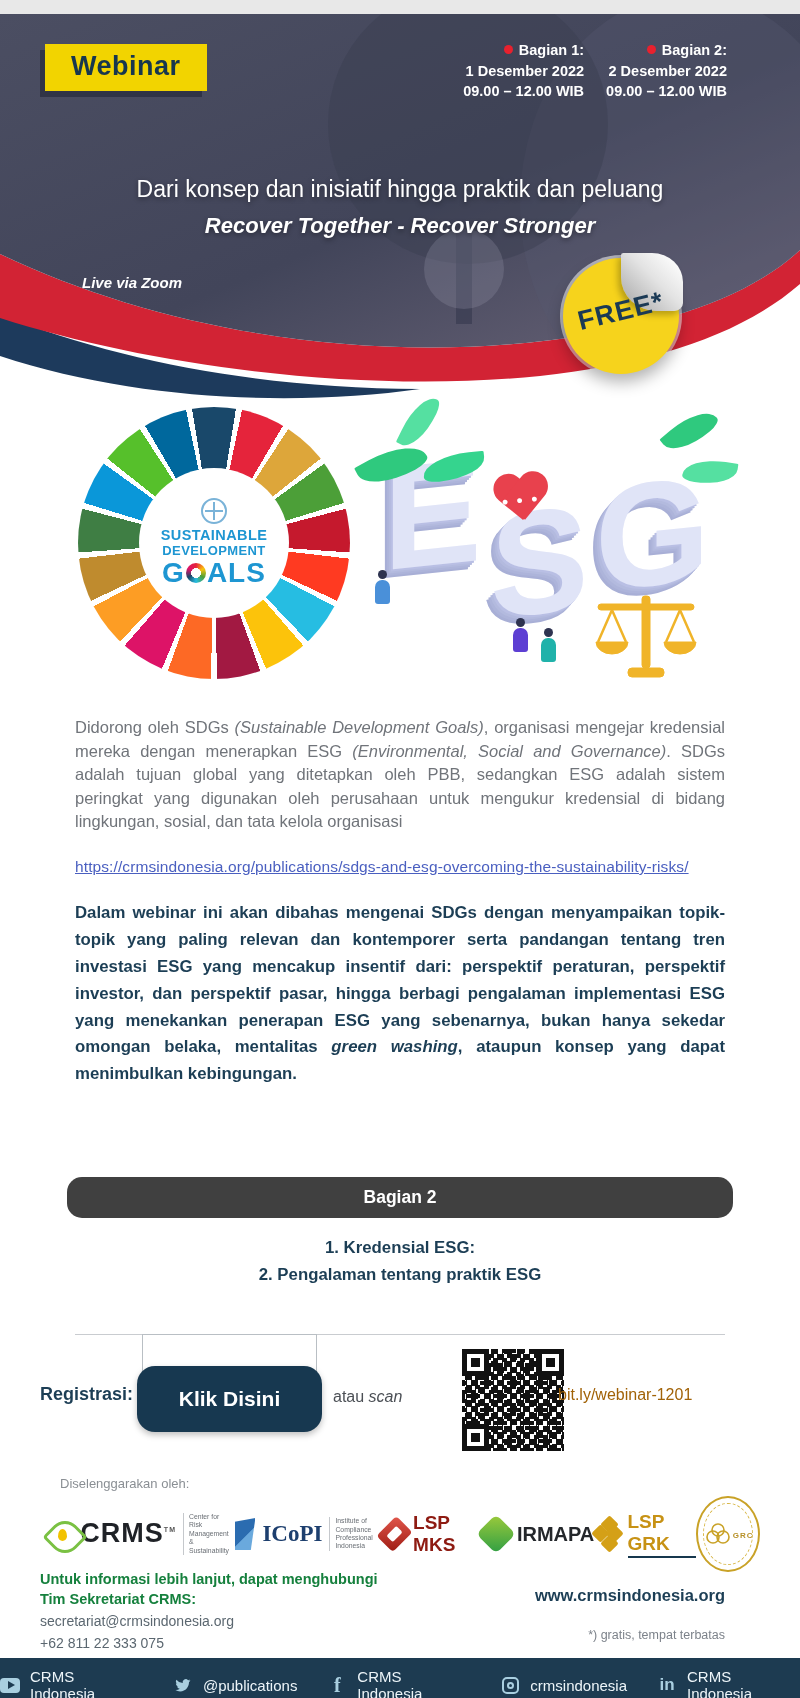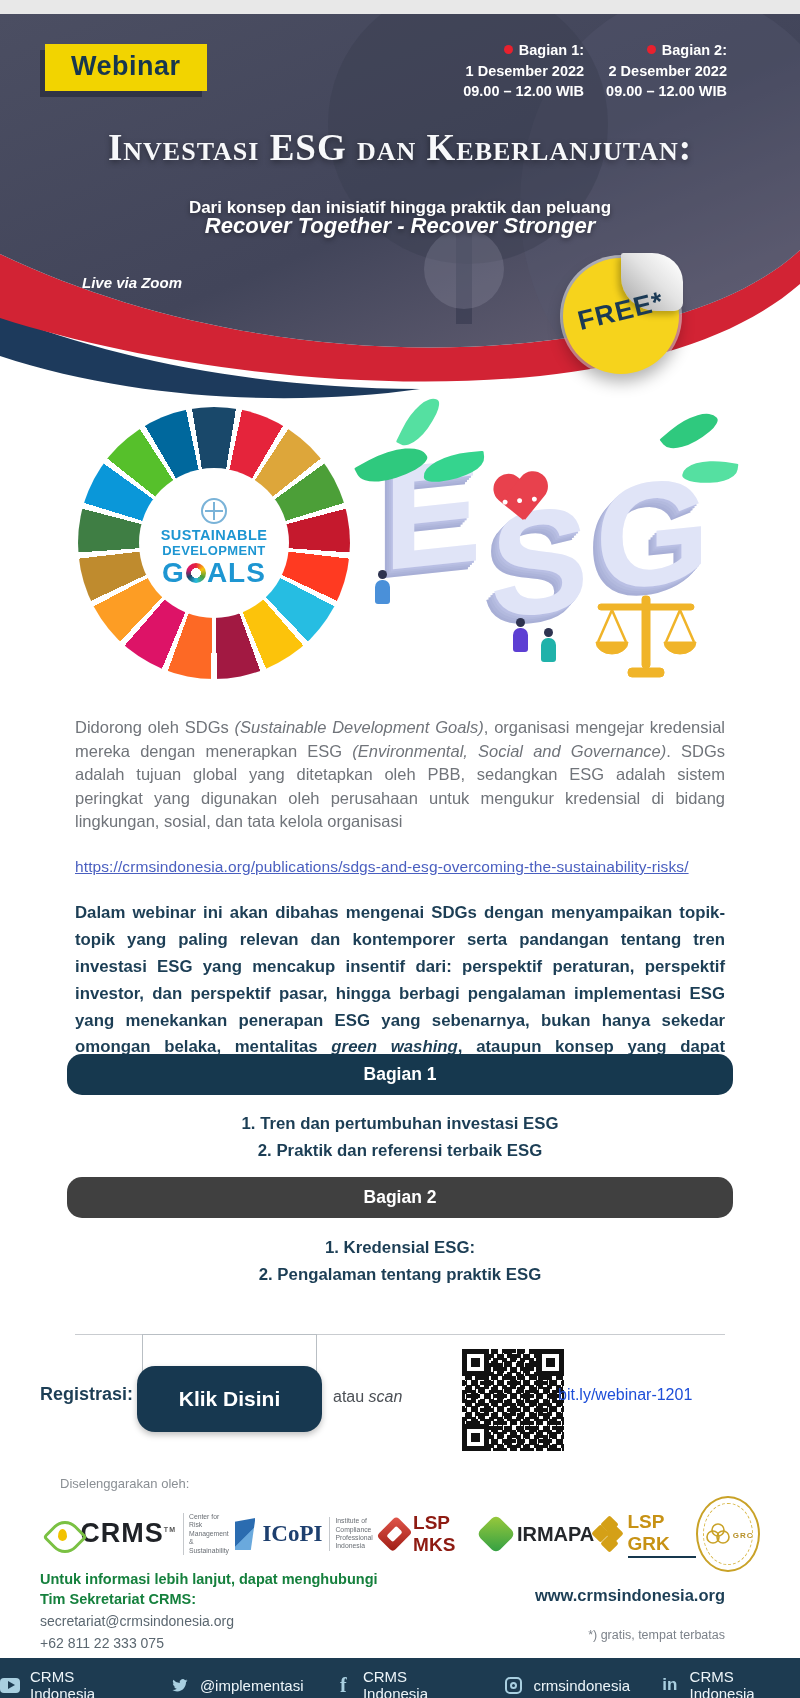--- a/index.html
+++ b/index.html
@@ -11,22 +11,22 @@
   .hero svg { position:absolute; top:0; left:0; }
   .badge { position:absolute; top:30px; left:45px; background:#f2d400; color:#17374e;
            font-size:27px; font-weight:800; padding:7px 26px 9px;
            box-shadow:-5px 6px 0 rgba(20,25,40,.45); letter-spacing:.5px; }
   .sessions { position:absolute; top:26px; right:73px; display:flex; gap:22px; }
   .session { text-align:right; color:#ffffff; font-size:14.5px; font-weight:700; line-height:1.42; }
   .dot { display:inline-block; width:9px; height:9px; border-radius:50%; background:#e8212e; margin-right:6px; vertical-align:1px; }
   .hero-title { position:absolute; top:112px; left:0; width:100%; text-align:center; color:#f7f8fa;
                 font-family:"Liberation Serif", serif; font-variant:small-caps; font-weight:600;
                 font-size:37px; letter-spacing:1px; text-shadow:0 2px 6px rgba(0,0,0,.45); }
-  .hero-sub { position:absolute; top:184px; left:0; width:100%; text-align:center; color:#ffffff;
-              font-size:17px; font-weight:700; text-shadow:0 2px 5px rgba(0,0,0,.4); }
+  .hero-sub { position:absolute; top:162px; left:0; width:100%; text-align:center; color:#ffffff;
+              font-size:23px; font-weight:400; text-shadow:0 2px 5px rgba(0,0,0,.4); }
   .hero-tag { position:absolute; top:199px; left:0; width:100%; text-align:center; color:#ffffff;
               font-size:22px; font-weight:700; font-style:italic; text-shadow:0 2px 5px rgba(0,0,0,.4); }
   .live { position:absolute; top:260px; left:82px; color:#ffffff; font-size:15px; font-weight:700; font-style:italic; }
 
   .sticker { position:absolute; top:244px; left:563px; width:116px; height:116px; z-index:5; }
   .sticker .disc { position:absolute; inset:0; border-radius:50%; background:#f6d31c;
                    box-shadow:0 8px 16px rgba(0,0,0,.3), 0 0 0 3px rgba(255,255,255,.55); }
   .sticker .peel { position:absolute; top:-5px; right:-4px; width:62px; height:58px;
                    background:linear-gradient(225deg,#ffffff 8%,#e3e3e3 45%,#a8a8a8 95%);
                    border-radius:4% 50% 14% 58%; box-shadow:-3px 4px 6px rgba(0,0,0,.25); }
@@ -94,21 +94,21 @@
              box-shadow:0 3px 6px rgba(0,0,0,.25); font-family:"Liberation Sans",sans-serif; }
   .reg-or { position:absolute; top:1374px; left:333px; color:#4b4f55; font-size:16px; }
   .qr { position:absolute; top:1328px; left:455px; width:116px; height:116px; background:#ffffff; }
   .qr-pattern { position:absolute; inset:7px;
       background-image:conic-gradient(#111 25%, transparent 0 50%, #111 0 75%, transparent 0),
                        conic-gradient(#111 25%, transparent 0 50%, #111 0 75%, transparent 0);
       background-size:9px 9px, 13px 13px; background-position:0 0, 3px 5px; }
   .qr .f { position:absolute; width:27px; height:27px; border:5px solid #111; background:#ffffff; }
   .qr .f::after { content:""; position:absolute; inset:4px; background:#111; }
   .f-tl { top:7px; left:7px; } .f-tr { top:7px; right:7px; } .f-bl { bottom:7px; left:7px; }
-  .bitly { position:absolute; top:1372px; left:558px; width:167px; color:#1d4ed8; font-size:16px; }
+  .bitly { position:absolute; top:1372px; left:558px; width:167px; color:#a16207; font-size:16px; }
 
   
   .org-heading { position:absolute; top:1462px; left:60px; color:#8a8f94; font-size:13px; }
   .org-row { position:absolute; top:1480px; left:45px; width:715px; height:80px;
              display:flex; align-items:center; justify-content:space-between; }
   .logo { display:flex; align-items:center; gap:7px; }
   .logo-name { font-weight:800; }
   .crms-ic { width:34px; height:34px; position:relative; }
   .crms-ic::before { content:""; position:absolute; left:4px; top:4px; width:26px; height:26px;
        border:3px solid #7ac143; border-radius:50% 4px 50% 4px; transform:rotate(45deg); }
@@ -195,21 +195,20 @@
         <div>1 Desember 2022</div>
         <div>09.00 – 12.00 WIB</div>
       </div>
       <div class="session">
         <div><span class="dot"></span><span>Bagian 2:</span></div>
         <div>2 Desember 2022</div>
         <div>09.00 – 12.00 WIB</div>
       </div>
     </div>
 
-    <div class="hero-title">Investasi ESG dan Keberlanjutan:</div>
     <div class="hero-sub">Dari konsep dan inisiatif hingga praktik dan peluang</div>
     <div class="hero-tag it">Recover Together - Recover Stronger</div>
     <div class="live">Live via Zoom</div>
 
     <div class="sticker">
       <div class="disc"></div>
       <div class="peel"></div>
       <div class="txt">FREE*</div>
     </div>
   </div>
@@ -263,25 +262,20 @@
       </g>
     </svg>
   </div>
 
   <p class="intro"><span>Didorong oleh SDGs </span><span class="it">(Sustainable Development Goals)</span><span>, organisasi mengejar kredensial mereka dengan menerapkan ESG </span><span class="it">(Environmental, Social and Governance)</span><span>. SDGs adalah tujuan global yang ditetapkan oleh PBB, sedangkan ESG adalah sistem peringkat yang digunakan oleh perusahaan untuk mengukur kredensial di bidang lingkungan, sosial, dan tata kelola organisasi</span></p>
 
   <a class="pub-link" href="#">https://crmsindonesia.org/publications/sdgs-and-esg-overcoming-the-sustainability-risks/</a>
 
   <p class="desc"><span>Dalam webinar ini akan dibahas mengenai SDGs dengan menyampaikan topik-topik yang paling relevan dan kontemporer serta pandangan tentang tren investasi ESG yang mencakup insentif dari: perspektif peraturan, perspektif investor, dan perspektif pasar, hingga berbagi pengalaman implementasi ESG yang menekankan penerapan ESG yang sebenarnya, bukan hanya sekedar omongan belaka, mentalitas </span><span class="it">green washing</span><span>, ataupun konsep yang dapat menimbulkan kebingungan.</span></p>
 
-  <div class="bar bar1">Bagian 1</div>
-  <div class="sec-items items1">
-    <div>1. Tren dan pertumbuhan investasi ESG</div>
-    <div>2. Praktik dan referensi terbaik ESG</div>
-  </div>
 
   <div class="bar bar2">Bagian 2</div>
   <div class="sec-items items2">
     <div>1. Kredensial ESG:</div>
     <div>2. Pengalaman tentang praktik ESG</div>
   </div>
 
   <div class="reg-divider"></div>
   <div class="reg-box"></div>
   <div class="reg-label">Registrasi:</div>
@@ -358,21 +352,21 @@
           <span class="yt-ic"></span>
         </span>
       <span>CRMS Indonesia</span>
     </div>
     <div class="social">
       <span class="ic">
         <svg width="19" height="19" viewBox="0 0 24 24" fill="#a9cfe0">
             <path d="M22 5.8c-.7.3-1.5.5-2.2.6.8-.5 1.4-1.2 1.7-2.1-.8.4-1.6.8-2.5 1a3.9 3.9 0 0 0-6.7 3.6A11 11 0 0 1 4.3 4.6a3.9 3.9 0 0 0 1.2 5.2c-.6 0-1.2-.2-1.8-.5v.1c0 1.9 1.3 3.4 3.1 3.8-.6.2-1.2.2-1.8.1.5 1.6 2 2.7 3.6 2.7A7.9 7.9 0 0 1 3 17.7a11 11 0 0 0 6 1.8c7.2 0 11.2-6 11.2-11.2v-.5c.8-.6 1.4-1.3 1.9-2z"></path>
           </svg>
       </span>
-      <span>@implementasi</span>
+      <span>@publications</span>
     </div>
     <div class="social">
       <span class="ic fb-ic">f</span>
       <span>CRMS Indonesia</span>
     </div>
     <div class="social">
       <span class="ic">
           <span class="ig-ic"></span>
         </span>
       <span>crmsindonesia</span>

